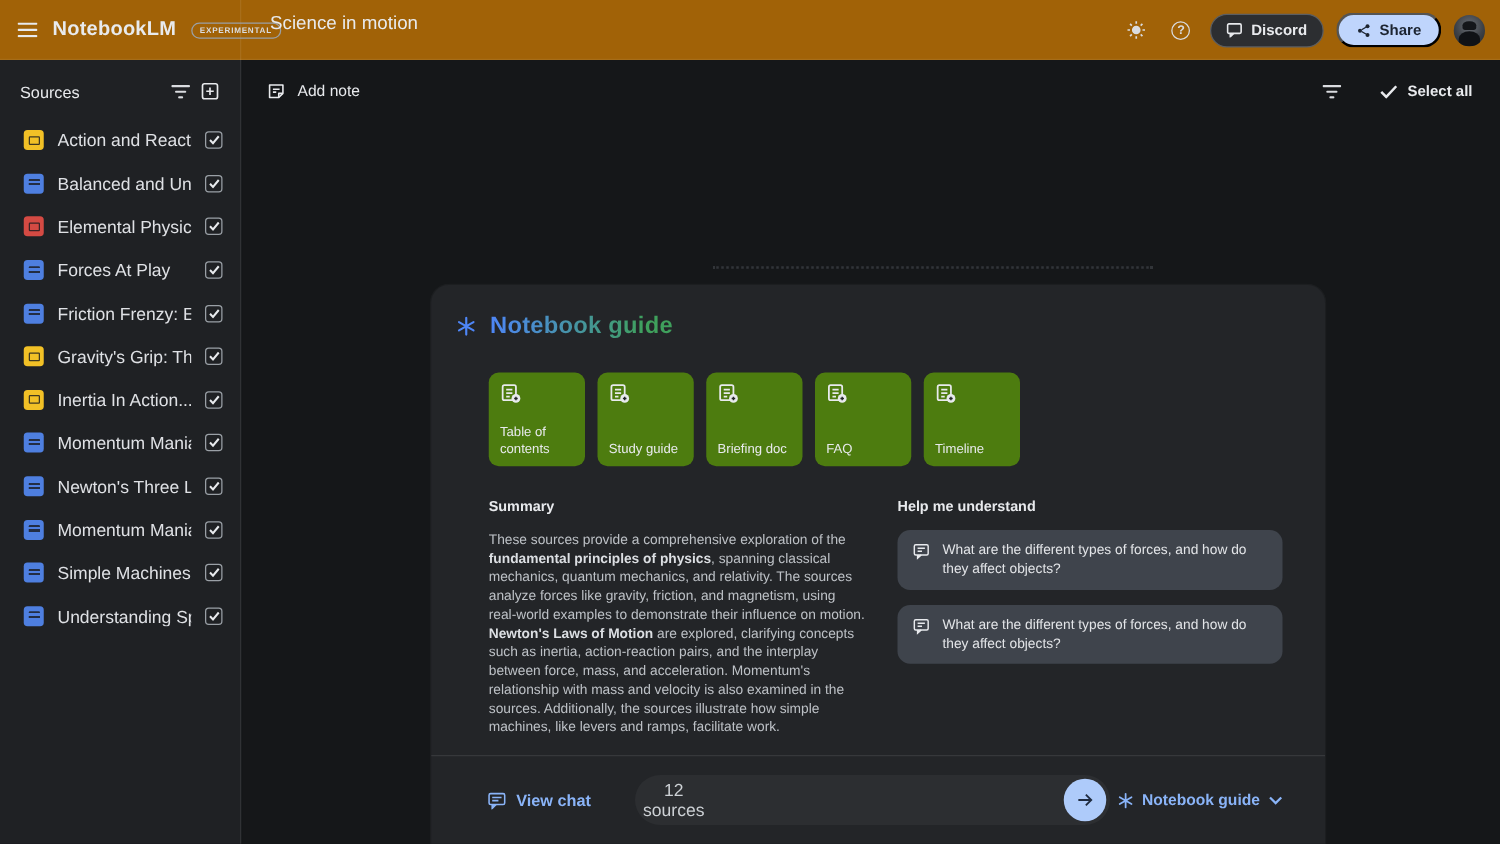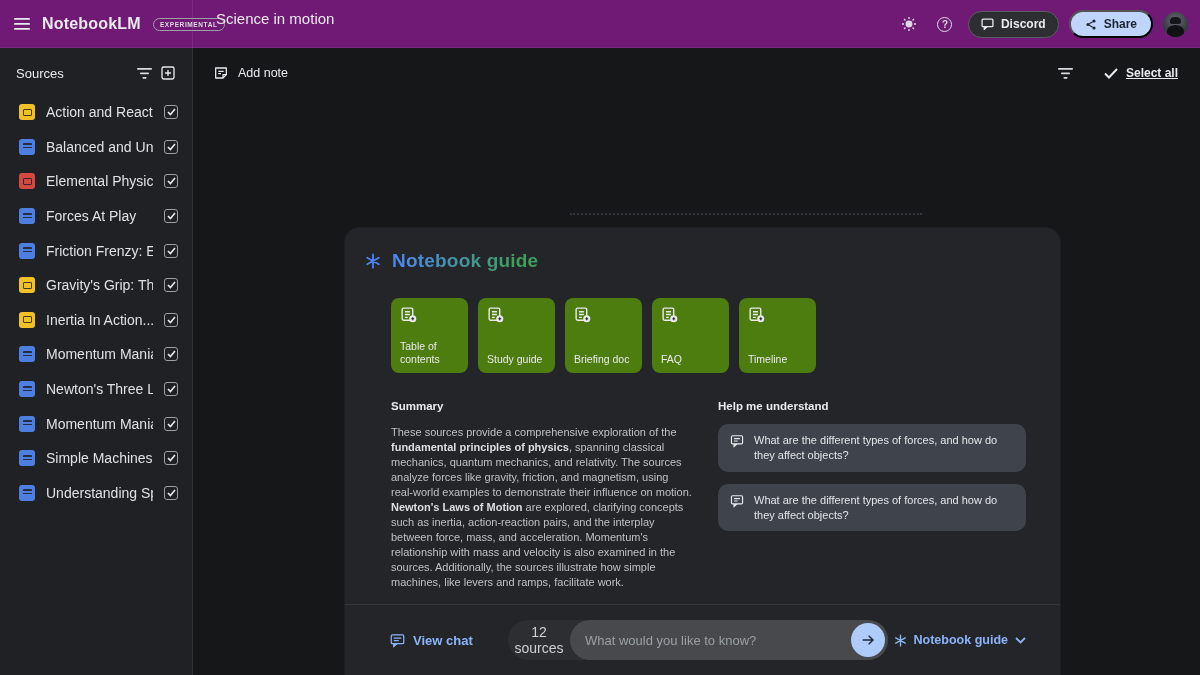--- a/index.html
+++ b/index.html
@@ -2,21 +2,21 @@
 <html><head>
 <meta charset="utf-8">
 <style>
   * { margin:0; padding:0; box-sizing:border-box; }
   html,body { width:1200px; height:675px; overflow:hidden; background:#151719;
     font-family:"Liberation Sans", sans-serif; -webkit-font-smoothing:antialiased; }
   svg { display:block; }
 
   
   .topbar { position:absolute; top:0; left:0; width:1200px; height:48px;
-    background:#701a75; border-bottom:1px solid rgba(255,255,255,0.07); z-index:5; }
+    background:#a16207; border-bottom:1px solid rgba(255,255,255,0.07); z-index:5; }
   .brand { position:absolute; left:0; top:0; width:193px; height:48px; display:flex;
     align-items:center; padding-left:14px; gap:12px; border-right:1px solid rgba(255,255,255,0.08); }
   .hamburger { width:28px; height:28px; display:flex; align-items:center; justify-content:center; cursor:pointer; }
   .appname { color:#e8eaed; font-size:16px; font-weight:bold; letter-spacing:.2px; }
   .exp-badge { border:1px solid #9aa0a6; color:#dadce0; font-size:6.5px; letter-spacing:.6px;
     border-radius:8px; padding:2px 6px; font-weight:bold; }
   .nb-title { position:absolute; left:216px; top:0; height:36px; display:flex; align-items:center;
     color:#e8eaed; font-size:15px; }
   .top-right { position:absolute; right:12px; top:0; height:48px; display:flex; align-items:center; gap:10px; }
   .icon-btn { width:26px; height:26px; display:flex; align-items:center; justify-content:center;
@@ -53,21 +53,21 @@
   .src-label { color:#dfe1e5; font-size:14px; white-space:nowrap; overflow:hidden; flex:1; }
   .checkbox { width:14px; height:14px; border:1.6px solid #9aa0a6; border-radius:3px; flex:none;
     display:flex; align-items:center; justify-content:center; cursor:pointer; }
 
   
   .main { position:absolute; top:48px; left:194px; right:0; bottom:0; background:#151719; }
   .main-toolbar { display:flex; align-items:center; padding:13px 22px 0 19px; }
   .add-note { display:flex; align-items:center; gap:9px; color:#e8eaed; font-size:12.5px; cursor:pointer; }
   .main-toolbar .spacer { flex:1; }
   .select-all { display:flex; align-items:center; gap:8px; color:#e8eaed; font-size:12px;
-    font-weight:bold; cursor:pointer; margin-left:26px;text-decoration:underline; }
+    font-weight:bold; cursor:pointer; margin-left:26px; }
 
   .drag-dots { position:absolute; top:213px; left:570px; width:352px;
     border-top:2px dotted #3a3d42; opacity:.8; }
 
   
   .guide-panel { position:absolute; left:345px; top:228px; width:715px; bottom:0;
     background:#232528; border-radius:14px 14px 0 0; box-shadow:0 0 0 1px rgba(255,255,255,0.03); }
   .guide-header { display:flex; align-items:center; gap:11px; padding:22px 0 0 20px; }
   .guide-title { font-size:19px; font-weight:bold; letter-spacing:.2px;
     background:linear-gradient(90deg,#4e86f7 0%, #3fa05c 85%);
@@ -443,23 +443,20 @@
       <svg width="15" height="14" viewBox="0 0 24 22" fill="none" stroke="#8ab4f8" stroke-width="2">
           <rect x="2" y="2" width="20" height="14" rx="2"></rect>
           <path d="M6 16v5l5-5" fill="#8ab4f8"></path>
           <path d="M6 7h12M6 11h8"></path>
         </svg>
       <span>View chat</span>
     </span>
 
     <div class="input-pill">
       <span class="src-chip">12 sources</span>
-      <div class="chat-field">
-        <span class="chat-placeholder">What would you like to know?</span>
-      </div>
       <span class="send-btn">
         <svg width="16" height="16" viewBox="0 0 24 24" fill="none" stroke="#1f2b3f" stroke-width="2.2">
             <path d="M4 12h15M13 5.5L19.5 12 13 18.5"></path>
           </svg>
       </span>
     </div>
 
     <span class="guide-toggle">
       <svg width="13" height="13" viewBox="0 0 24 24" stroke="#8ab4f8" stroke-width="2.6" stroke-linecap="round">
           <path d="M12 2v20M3.3 7l17.4 10M20.7 7L3.3 17"></path>

